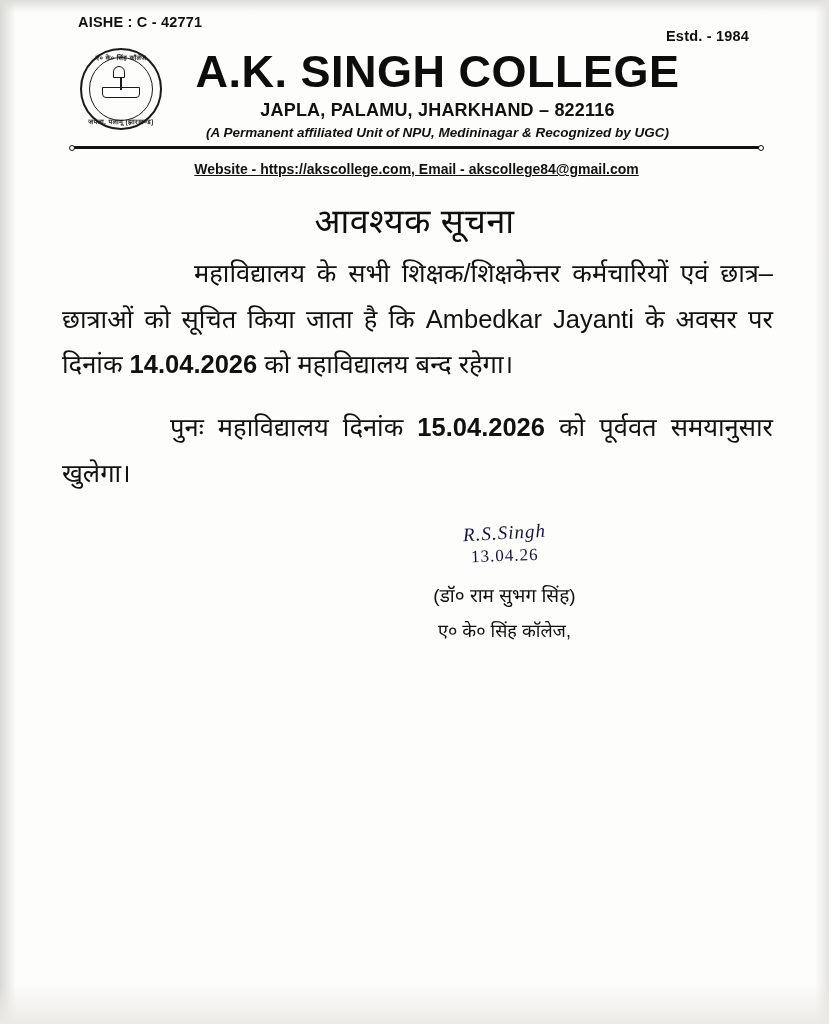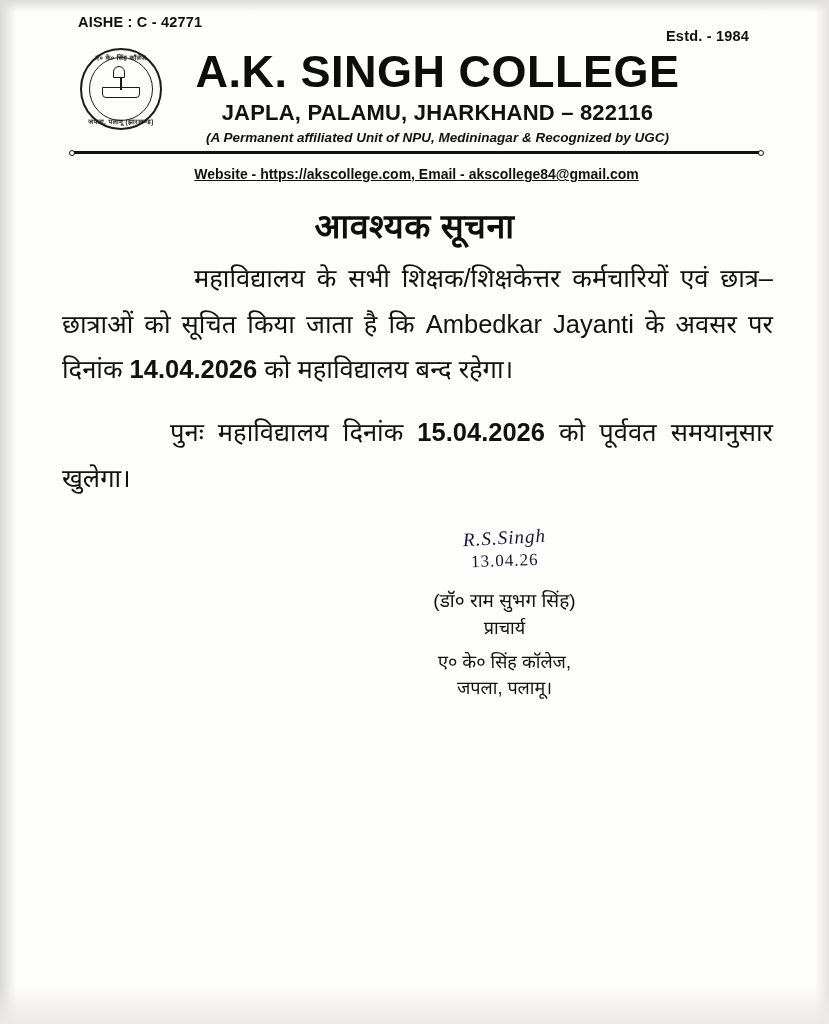--- a/index.html
+++ b/index.html
@@ -146,21 +146,21 @@
     font-weight: bold;
     font-size: 45px;
     letter-spacing: 0.5px;
     margin: 34px 0 0 42px;
     line-height: 1.05;
     color: #0d0d0d;
   }
   .college-addr {
     text-align: center;
     font-weight: bold;
-    font-size: 22px;
+    font-size: 18px;
     letter-spacing: 0.2px;
     margin: 5px 0 0 42px;
     color: #111;
   }
   .college-sub {
     text-align: center;
     font-weight: bold;
     font-size: 13.5px;
     margin: 4px 0 0 42px;
     color: #111;
@@ -196,21 +196,21 @@
     font-size: 14px;
     margin-top: 7px;
     text-decoration: underline;
     color: #111;
   }
 
   
   .notice-title {
     text-align: center;
     font-size: 34px;
-    font-weight: bold;
+    font-weight: normal;
     margin: 20px 0 8px 0;
     letter-spacing: 0.5px;
     color: #0e0e0e;
   }
   .body-text {
     margin: 0 56px 0 62px;
     font-size: 25.5px;
     line-height: 1.78;
     color: #111;
     text-align: justify;
@@ -321,18 +321,16 @@
   <div class="body-text">
     <div class="para first"><span>महाविद्यालय के सभी शिक्षक/शिक्षकेत्तर कर्मचारियों एवं छात्र–छात्राओं को सूचित किया जाता है कि </span><span class="bold-latin">Ambedkar Jayanti</span><span> के अवसर पर दिनांक </span><span class="bold-num">14.04.2026</span><span> को महाविद्यालय बन्द रहेगा।</span></div>
 
     <div class="para second"><span>पुनः महाविद्यालय दिनांक </span><span class="bold-num">15.04.2026</span><span> को पूर्ववत समयानुसार खुलेगा।</span></div>
   </div>
 
   <div class="sign-block">
     <div><span class="sign-script">R.S.Singh</span></div>
     <div><span class="sign-date">13.04.26</span></div>
     <div class="sign-name">(डॉ० राम सुभग सिंह)</div>
-    <div class="sign-desig">प्राचार्य</div>
     <div class="sign-college">ए० के० सिंह कॉलेज,</div>
-    <div class="sign-place">जपला, पलामू।</div>
   </div>
 
 </div>
 
 </body></html>

